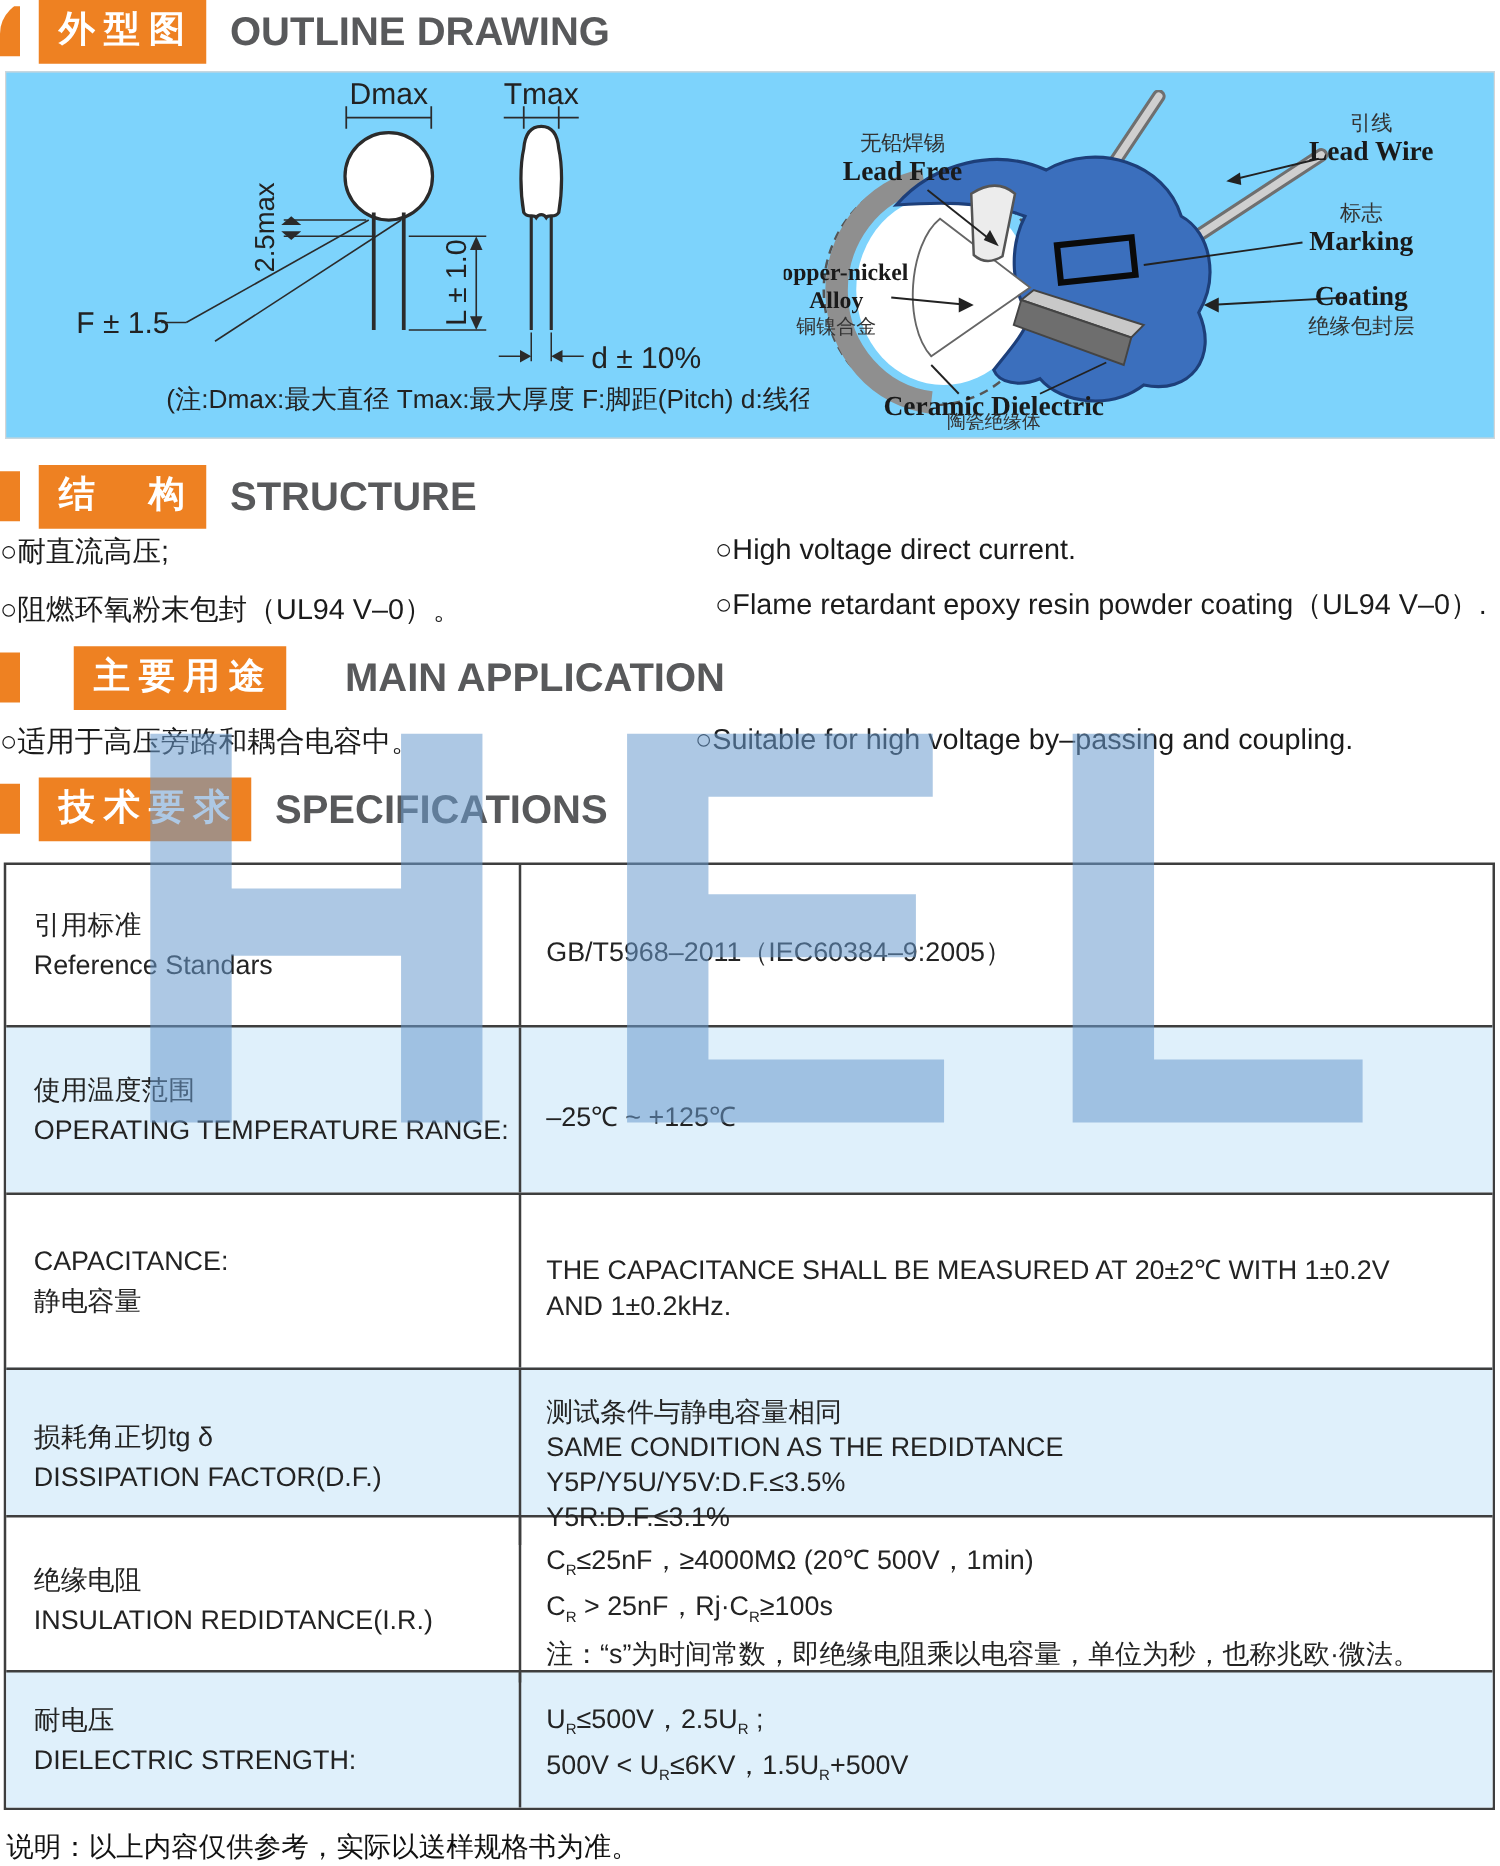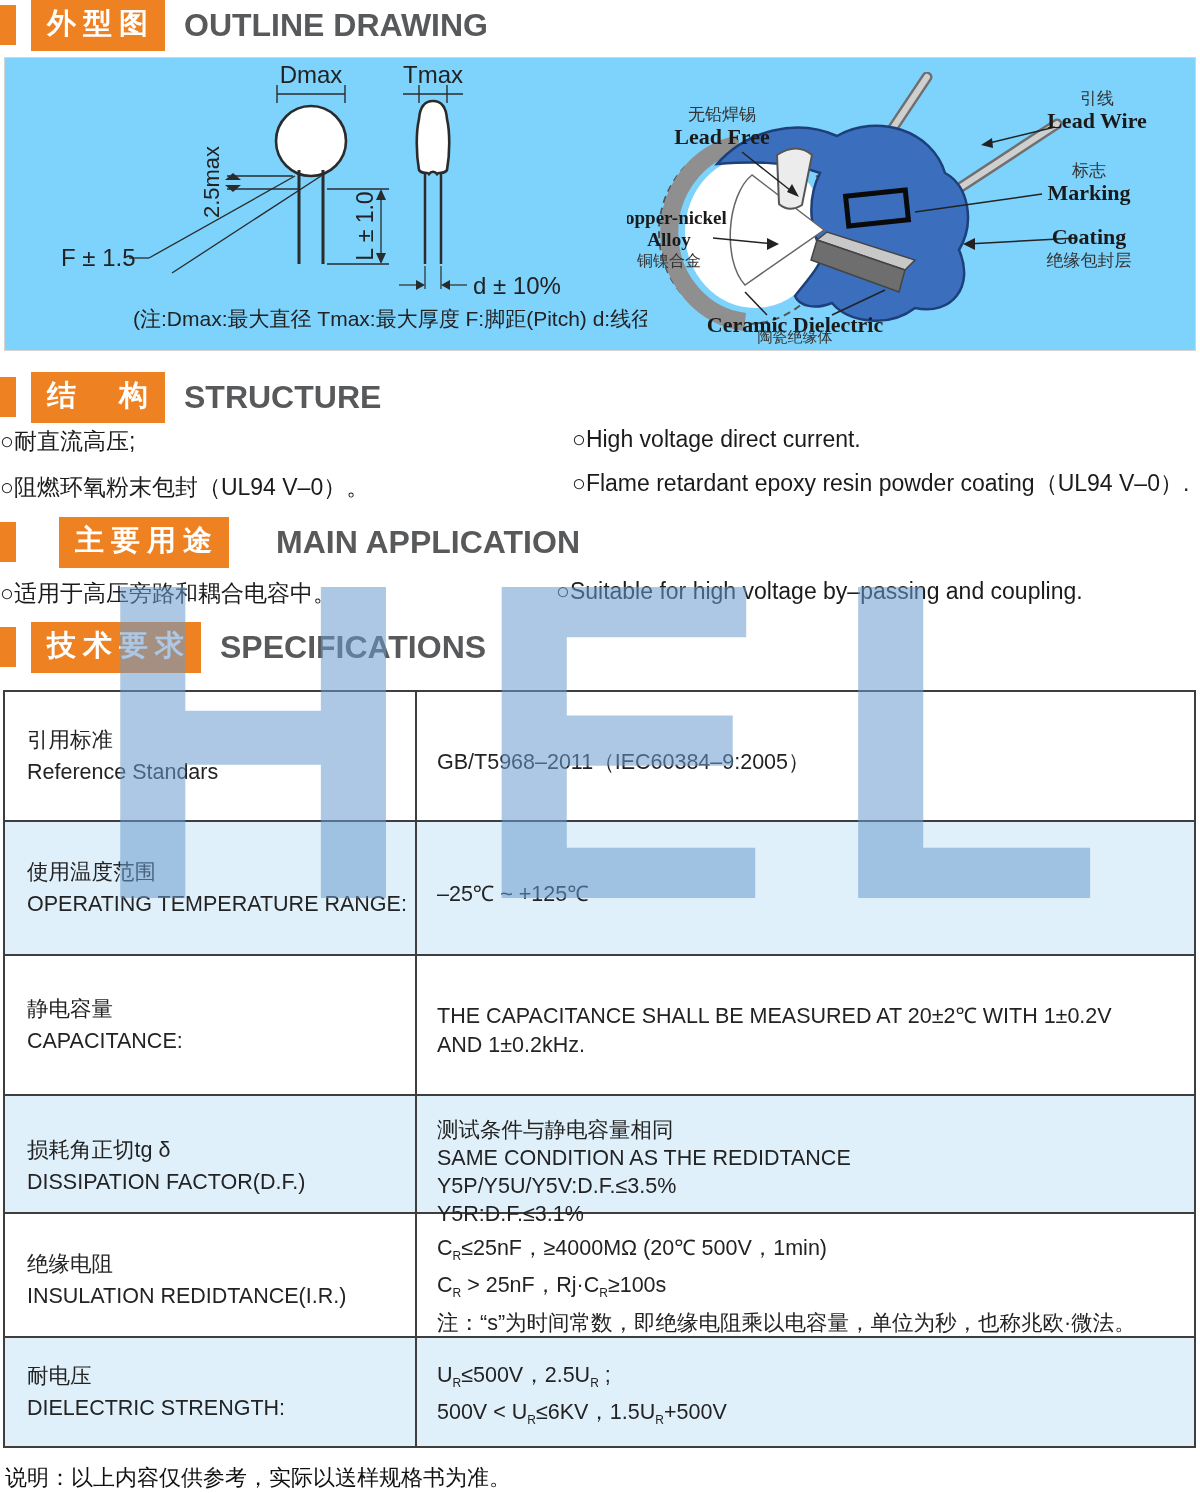--- a/index.html
+++ b/index.html
@@ -1,17 +1,17 @@
 <!DOCTYPE html>
 <html><head>
 <meta charset="utf-8">
 <style>
   html,body{margin:0;padding:0;background:#ffffff;}
   .page{position:relative;width:1200px;height:1493px;background:#fff;
-        font-family:"Liberation Sans",sans-serif;color:#222;overflow:hidden;}
+        font-family:"Liberation Sans",sans-serif;color:#222;overflow:hidden;border-radius:27px;}
 
   
   .sec-head{position:absolute;left:0;display:flex;align-items:center;height:44px;}
   .sec-bar{width:16px;height:40px;background:#EE8122;}
   .sec-badge{margin-left:15px;background:#EE8122;color:#fff;font-weight:bold;
              font-size:29px;letter-spacing:7px;padding:4px 10px 7px 16px;white-space:nowrap;}
   .sec-title{margin-left:19px;font-size:32px;font-weight:bold;color:#58595B;white-space:nowrap;}
 
   
   .panel{position:absolute;left:4px;top:57px;width:1190px;height:292px;
@@ -236,22 +236,22 @@
         <div>使用温度范围</div>
         <div>OPERATING TEMPERATURE RANGE:</div>
       </div>
       <div class="tvalue">
         <div>–25℃ ~ +125℃</div>
       </div>
     </div>
 
     <div class="trow" style="height:140px;">
       <div class="tlabel">
+        <div>CAPACITANCE:</div>
         <div>静电容量</div>
-        <div>CAPACITANCE:</div>
       </div>
       <div class="tvalue">
         <div>THE CAPACITANCE SHALL BE MEASURED AT 20±2℃ WITH 1±0.2V</div>
         <div>AND 1±0.2kHz.</div>
       </div>
     </div>
 
     <div class="trow blue" style="height:118px;">
       <div class="tlabel">
         <div>损耗角正切tg δ</div>

